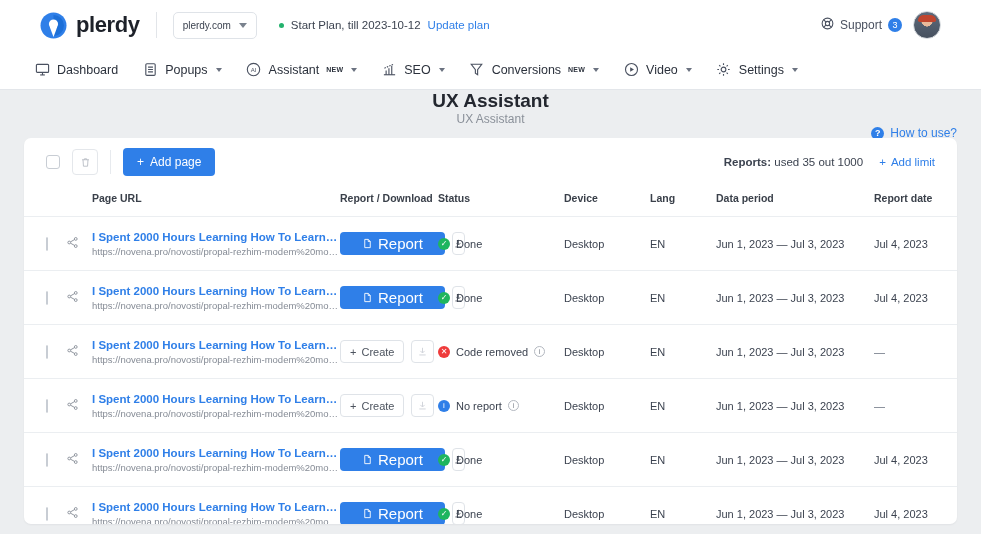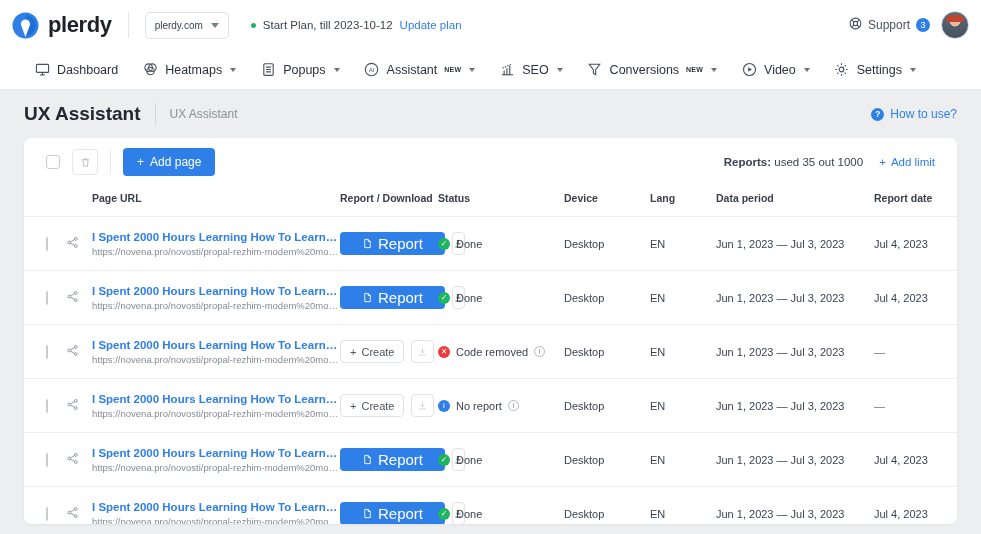--- a/index.html
+++ b/index.html
@@ -8,21 +8,21 @@
     background: #eceef0;
     font-family: "Liberation Sans", sans-serif;
     color: #2b2f38;
     overflow: hidden;
   }
 
   
   .topbar {
     height: 50px; background: #fff;
     display: flex; align-items: center;
-    padding: 0 12px;
+    padding: 0 40px;
   }
   .logo-wrap { display: flex; align-items: center; gap: 9px; }
   .logo-mark { width: 27px; height: 27px; flex: 0 0 27px; }
   .logo-text { font-size: 22px; font-weight: bold; letter-spacing: -0.4px; color: #1d2129; }
   .vsep { width: 1px; height: 26px; background: #e2e5e9; margin: 0 16px; }
 
   .site-select {
     display: flex; align-items: center; gap: 8px;
     border: 1px solid #dfe3e8; border-radius: 5px;
     height: 27px; padding: 0 9px;
@@ -60,21 +60,21 @@
   .nav-item {
     display: flex; align-items: center; gap: 7px;
     font-size: 12.5px; color: #2b313c; cursor: pointer;
     padding: 6px 12px; white-space: nowrap;
   }
   .nav-item .ico { display: flex; width: 16px; height: 16px; align-items: center; justify-content: center; color: #4a5160; }
   .new-tag { font-size: 7px; font-weight: bold; letter-spacing: .2px; vertical-align: super; color: #2b313c; }
   .chev { width: 0; height: 0; border-left: 3.5px solid transparent; border-right: 3.5px solid transparent; border-top: 4.5px solid #6b7280; margin-left: 1px; }
 
   
-  .pagehead { height: 48px; display: flex; align-items: center; padding: 0 24px; }
+  .pagehead { height: 48px; display: flex; align-items: center; padding: 0 24px; flex-direction: column; }
   .page-title { font-size: 19px; font-weight: bold; color: #23272f; }
   .ph-sep { width: 1px; height: 22px; background: #d3d7dc; margin: 0 14px; }
   .breadcrumb { font-size: 12px; color: #8a9099; }
   .howto { margin-left: auto; display: flex; align-items: center; gap: 6px; font-size: 12px; color: #2f7fe8; cursor: pointer; }
   .q-icon {
     width: 13px; height: 13px; border-radius: 50%; background: #2f7fe8; color: #fff;
     font-size: 9px; font-weight: bold; display:flex; align-items:center; justify-content:center;
   }
 
   
@@ -202,31 +202,20 @@
     <span class="ico">
       <svg width="15" height="15" viewBox="0 0 16 16" fill="none" stroke="#4a5160" stroke-width="1.2">
         <rect x="1.5" y="2.5" width="13" height="8.5" rx="1"></rect>
           <path d="M5.5 13.8h5"></path>
           <path d="M8 11v2.8"></path>
       </svg>
     </span>
     <span>Dashboard</span>
   </div>
 
-  <div class="nav-item">
-    <span class="ico">
-      <svg width="15" height="15" viewBox="0 0 16 16" fill="none" stroke="#4a5160" stroke-width="1.2">
-        <circle cx="6" cy="6" r="4"></circle>
-          <circle cx="10" cy="6" r="4"></circle>
-          <circle cx="8" cy="9.6" r="4"></circle>
-      </svg>
-    </span>
-    <span>Heatmaps</span>
-    <span class="chev"></span>
-  </div>
 
   <div class="nav-item">
     <span class="ico">
       <svg width="15" height="15" viewBox="0 0 16 16" fill="none" stroke="#4a5160" stroke-width="1.2">
         <rect x="3" y="1.8" width="10" height="12.4" rx="1.2"></rect>
           <path d="M5.4 5.5h5.2M5.4 8h5.2M5.4 10.5h5.2"></path>
       </svg>
     </span>
     <span>Popups</span>
     <span class="chev"></span>

